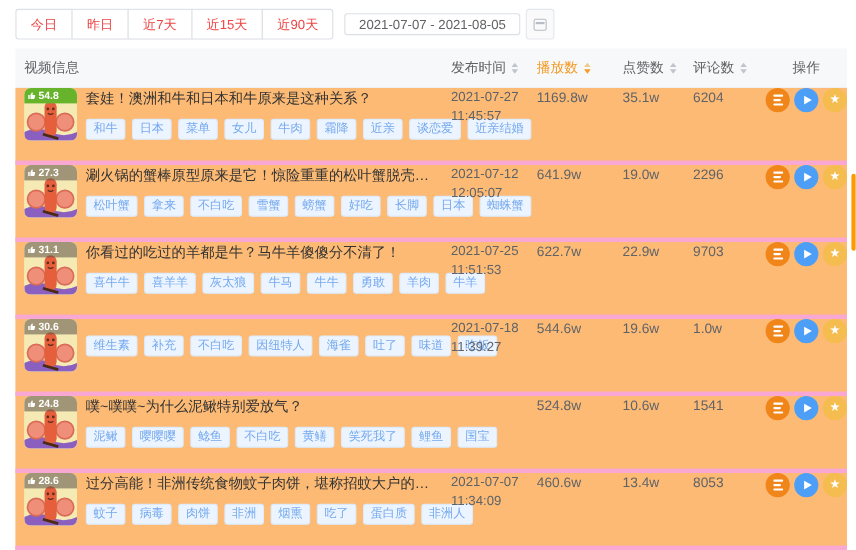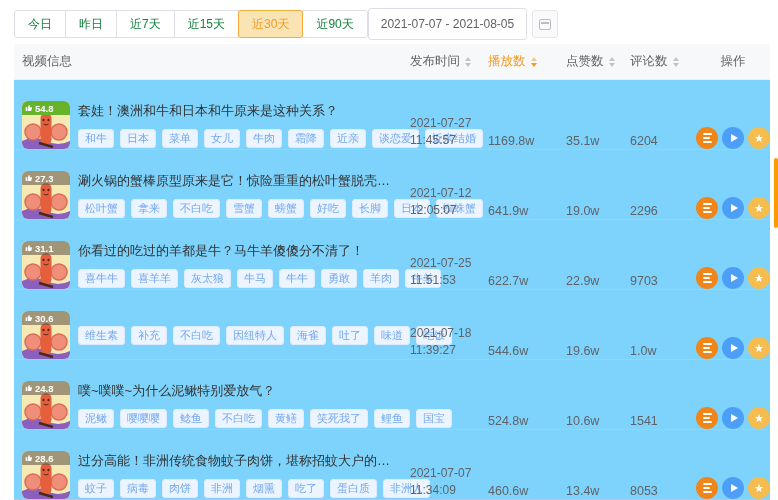--- a/index.html
+++ b/index.html
@@ -3,37 +3,37 @@
 <meta charset="utf-8">
 <style>
   * { margin:0; padding:0; box-sizing:border-box; }
   html,body { width:778px; height:500px; overflow:hidden; background:#fff;
     font-family:"Liberation Sans","DejaVu Sans",sans-serif; }
   .page { position:relative; width:778px; height:500px; background:#fff; }
 
   
   .filter-bar { position:absolute; top:8px; left:14px; display:flex; align-items:center; }
   .btn-group { display:flex; }
-  .fbtn { height:28px; padding:0 13px; font-size:12px; line-height:26px; color:#15803d;
+  .fbtn { height:28px; padding:0 13px; font-size:12px; line-height:26px; color:#ef4444;
     background:#fff; border:1px solid #dcdfe6; margin-left:-1px; cursor:pointer; white-space:nowrap; }
   .fbtn:first-child { border-radius:3px 0 0 3px; margin-left:0; }
   .fbtn:last-child { border-radius:0 3px 3px 0; }
   .fbtn.active { background:#fbe4b4; border-color:#f0ad3e; color:#f59a23; position:relative; z-index:2; border-radius:3px; }
-  .date-box { display:flex; align-items:center; margin-left:0; height:32px;
+  .date-box { display:flex; align-items:center; margin-left:10px; height:20px;
     border:1px solid #dcdfe6; border-radius:3px; padding:0 12px; font-size:12px; color:#606266; background:#fff; }
   .cal-btn { display:flex; align-items:center; justify-content:center; width:26px; height:28px;
     border:1px solid #e4e7ed; border-radius:3px; margin-left:5px; background:#fafafa; cursor:pointer; }
   .cal-icon { width:12px; height:11px; border:1px solid #b8bdc6; border-radius:2px; position:relative; }
   .cal-icon:before { content:""; position:absolute; left:1px; right:1px; top:2px; height:2px; background:#b8bdc6; }
 
   
   .table { position:absolute; top:44px; left:14px; width:756px; }
   .thead { display:flex; align-items:center; height:36px; background:#f7f8fa;
     border-bottom:1px solid #eef0f2; font-size:12.5px; color:#606266; }
-  .trow { display:flex; align-items:flex-end; height:70px; border-bottom:1px solid #f9a8d4; background:#7dd3fc; }
+  .trow { display:flex; align-items:flex-start; height:70px; border-bottom:4px solid #f9a8d4; background:#fdba74; }
   .col-info { flex:1; display:flex; align-items:center; padding-left:8px; min-width:0; }
   .col-time { width:78px; flex:none; }
   .col-plays { width:78px; flex:none; }
   .col-likes { width:64px; flex:none; }
   .col-comments { width:66px; flex:none; }
   .col-actions { width:74px; flex:none; display:flex; align-items:center; }
   .thead .col-actions { justify-content:center; }
   .hcell { display:inline-flex; align-items:center; gap:3px; cursor:pointer; }
   .thead .plays-h { color:#f59a23; }
   .sorter { display:inline-flex; flex-direction:column; gap:2px; margin-left:2px; }
@@ -78,21 +78,20 @@
 <body>
 
 <div class="page">
 
   <div class="filter-bar">
     <div class="btn-group">
       <button class="fbtn">今日</button>
       <button class="fbtn">昨日</button>
       <button class="fbtn">近7天</button>
       <button class="fbtn">近15天</button>
-      <button class="fbtn active">近30天</button>
       <button class="fbtn">近90天</button>
     </div>
     <div class="date-box">
       <span>2021-07-07  -  2021-08-05</span>
     </div>
     <div class="cal-btn">
       <span class="cal-icon"></span>
     </div>
   </div>
 

